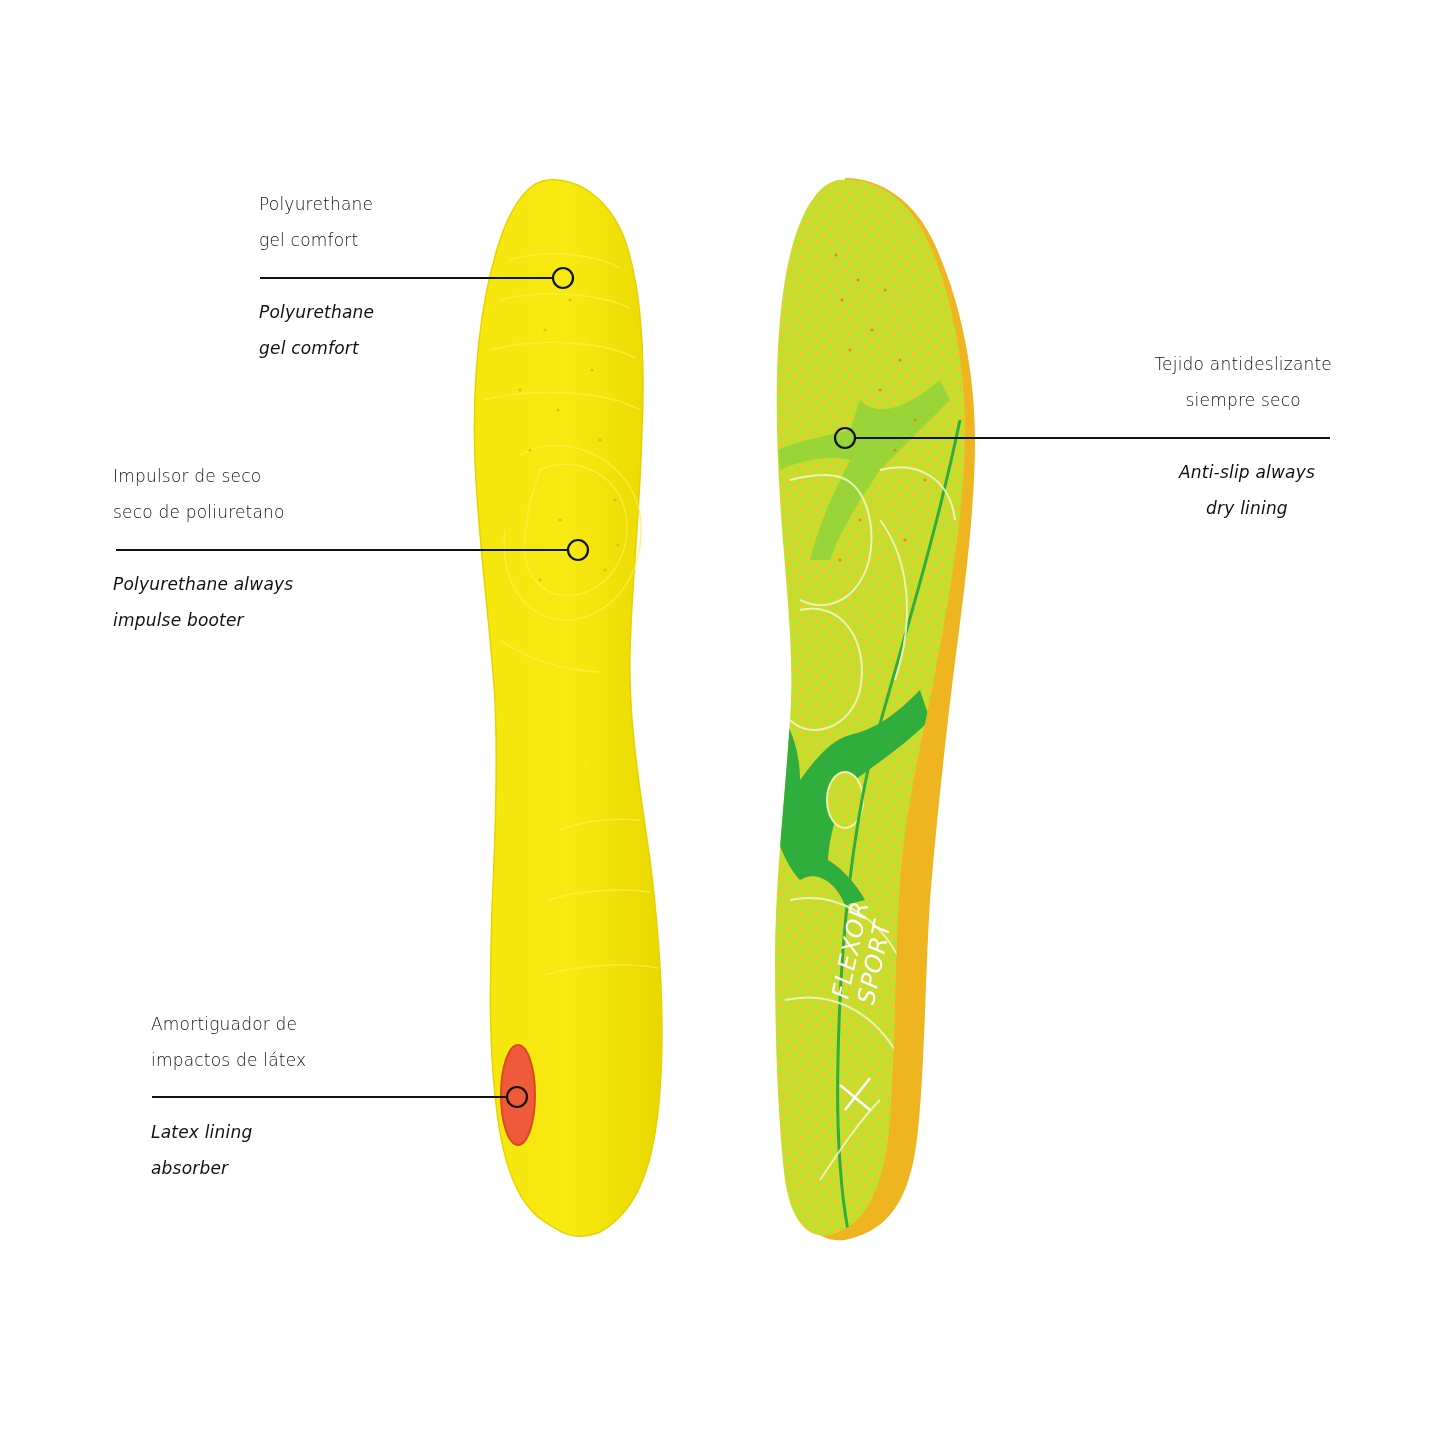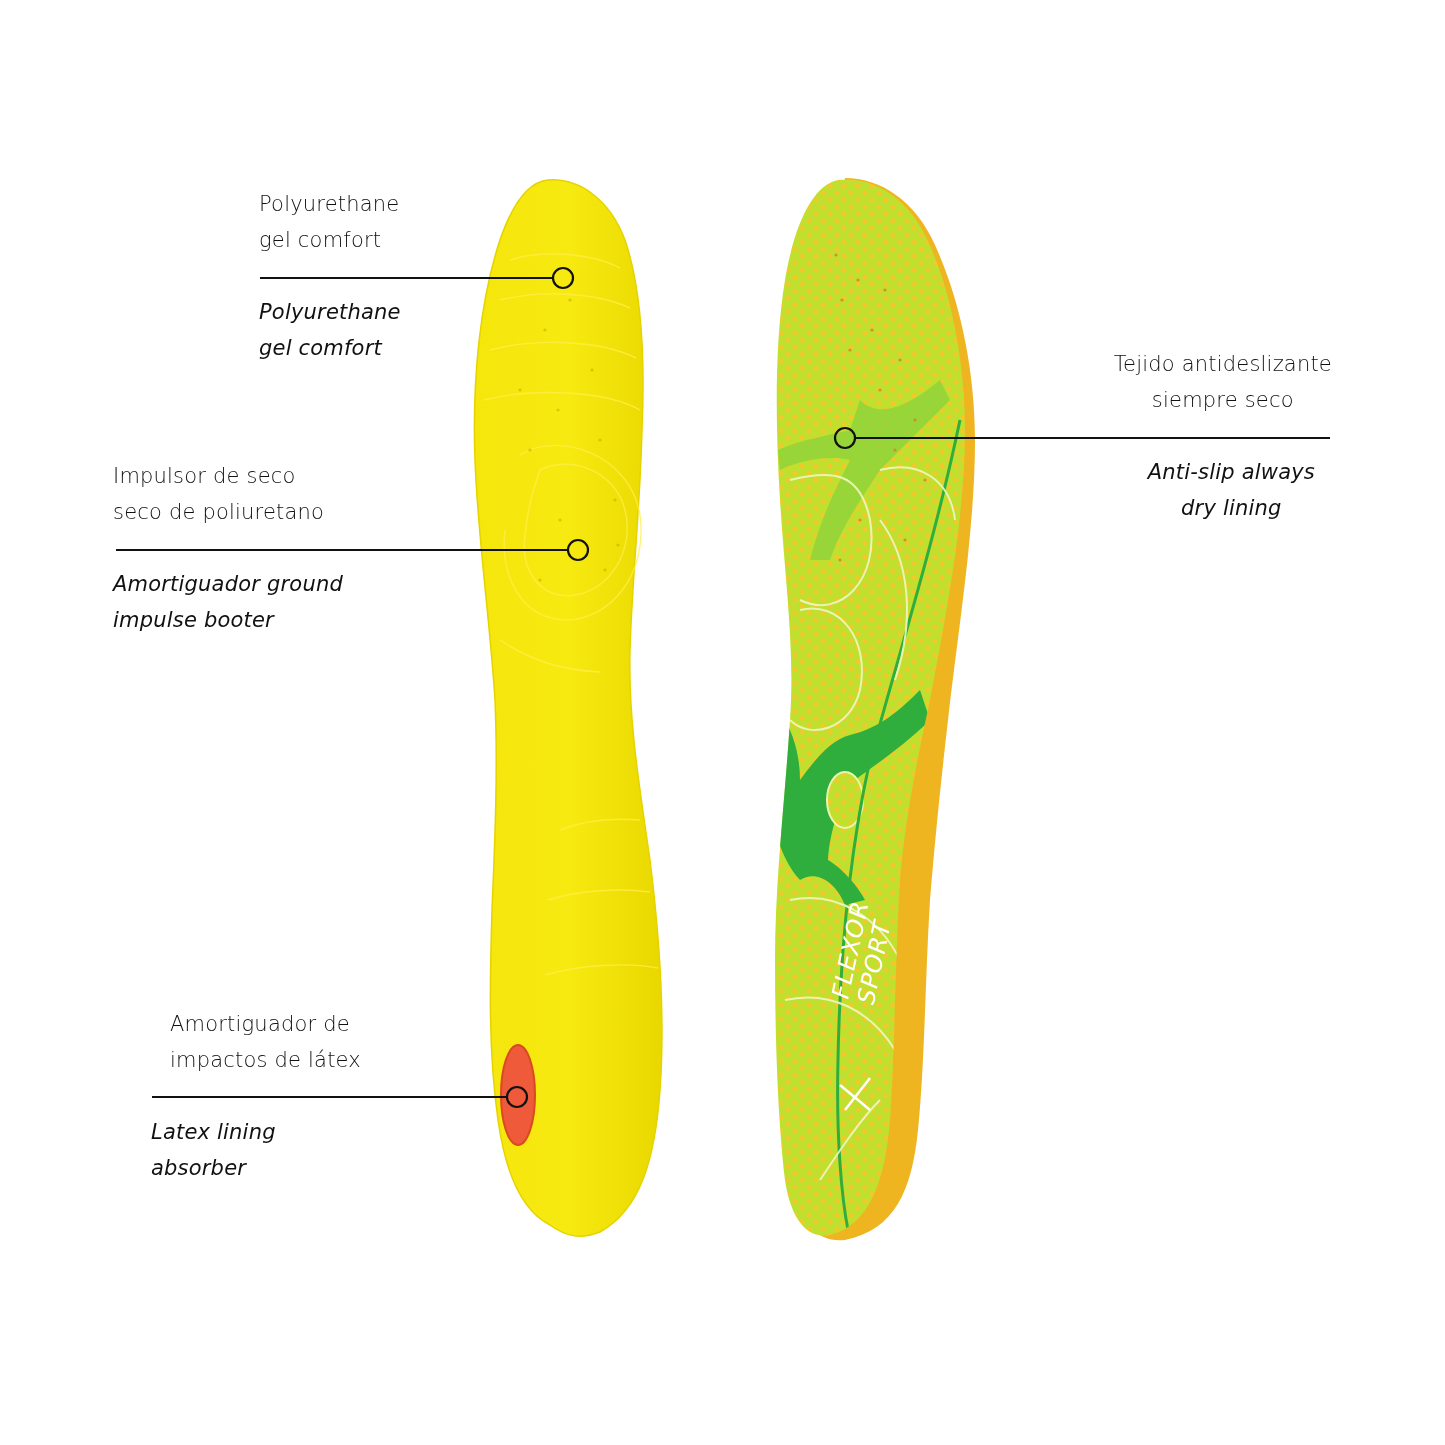--- a/index.html
+++ b/index.html
@@ -1,20 +1,20 @@
 <!DOCTYPE html>
 <html><head>
   <meta charset="utf-8">
   <style>
     html, body { margin: 0; padding: 0; background: #ffffff; }
     body { width: 1445px; height: 1445px; position: relative; overflow: hidden;
            font-family: "DejaVu Sans", "Liberation Sans", sans-serif; color: #111111; }
     .stage { position: absolute; left: 0; top: 0; width: 1445px; height: 1445px; }
     svg.art { position: absolute; left: 0; top: 0; }
-    .label { position: absolute; font-size: 21px; line-height: 36px; font-weight: 300;
+    .label { position: absolute; font-size: 17px; line-height: 36px; font-weight: 300;
              letter-spacing: 0.2px; white-space: nowrap; }
     .label.es { font-style: normal; }
     .label.en { font-style: italic; }
     .label.right { text-align: center; }
     .label span { display: block; }
   </style>
 </head>
 <body>
 
 <div class="stage">
@@ -134,25 +134,25 @@
   <div class="label en" style="left:259px; top:294px;">
     <span>Polyurethane</span>
     <span>gel comfort</span>
   </div>
 
   <div class="label es" style="left:113px; top:458px;">
     <span>Impulsor de seco</span>
     <span>seco de poliuretano</span>
   </div>
   <div class="label en" style="left:113px; top:566px;">
-    <span>Amortiguador ground</span>
+    <span>Polyurethane always</span>
     <span>impulse booter</span>
   </div>
 
-  <div class="label es" style="left:151px; top:1006px;margin-left:19px;">
+  <div class="label es" style="left:151px; top:1006px;">
     <span>Amortiguador de</span>
     <span>impactos de látex</span>
   </div>
   <div class="label en" style="left:151px; top:1114px;">
     <span>Latex lining</span>
     <span>absorber</span>
   </div>
 
   <div class="label es right" style="right:113px; top:346px;">
     <span>Tejido antideslizante</span>

